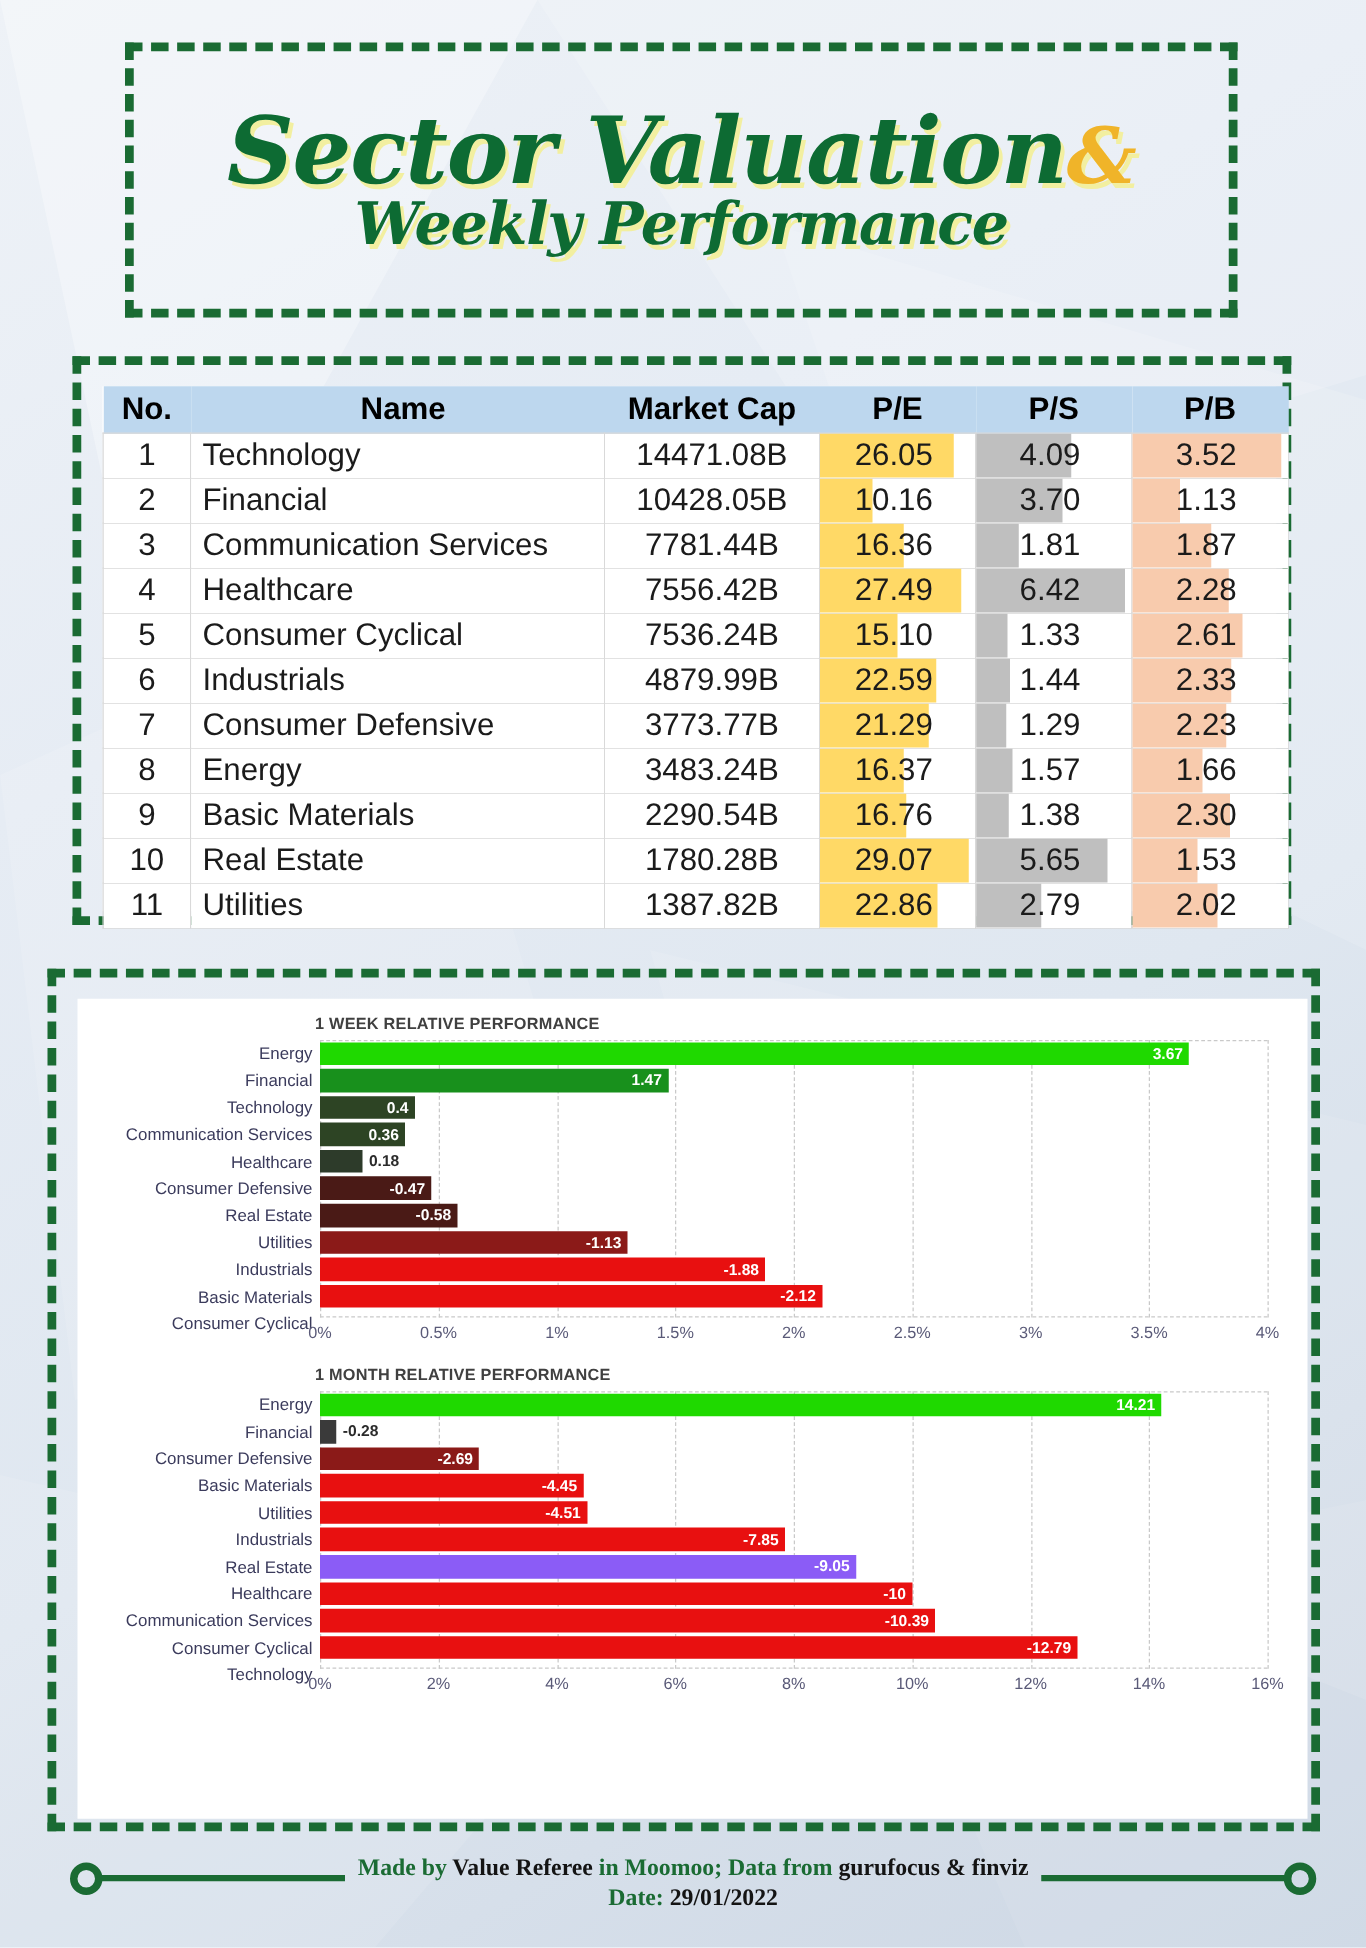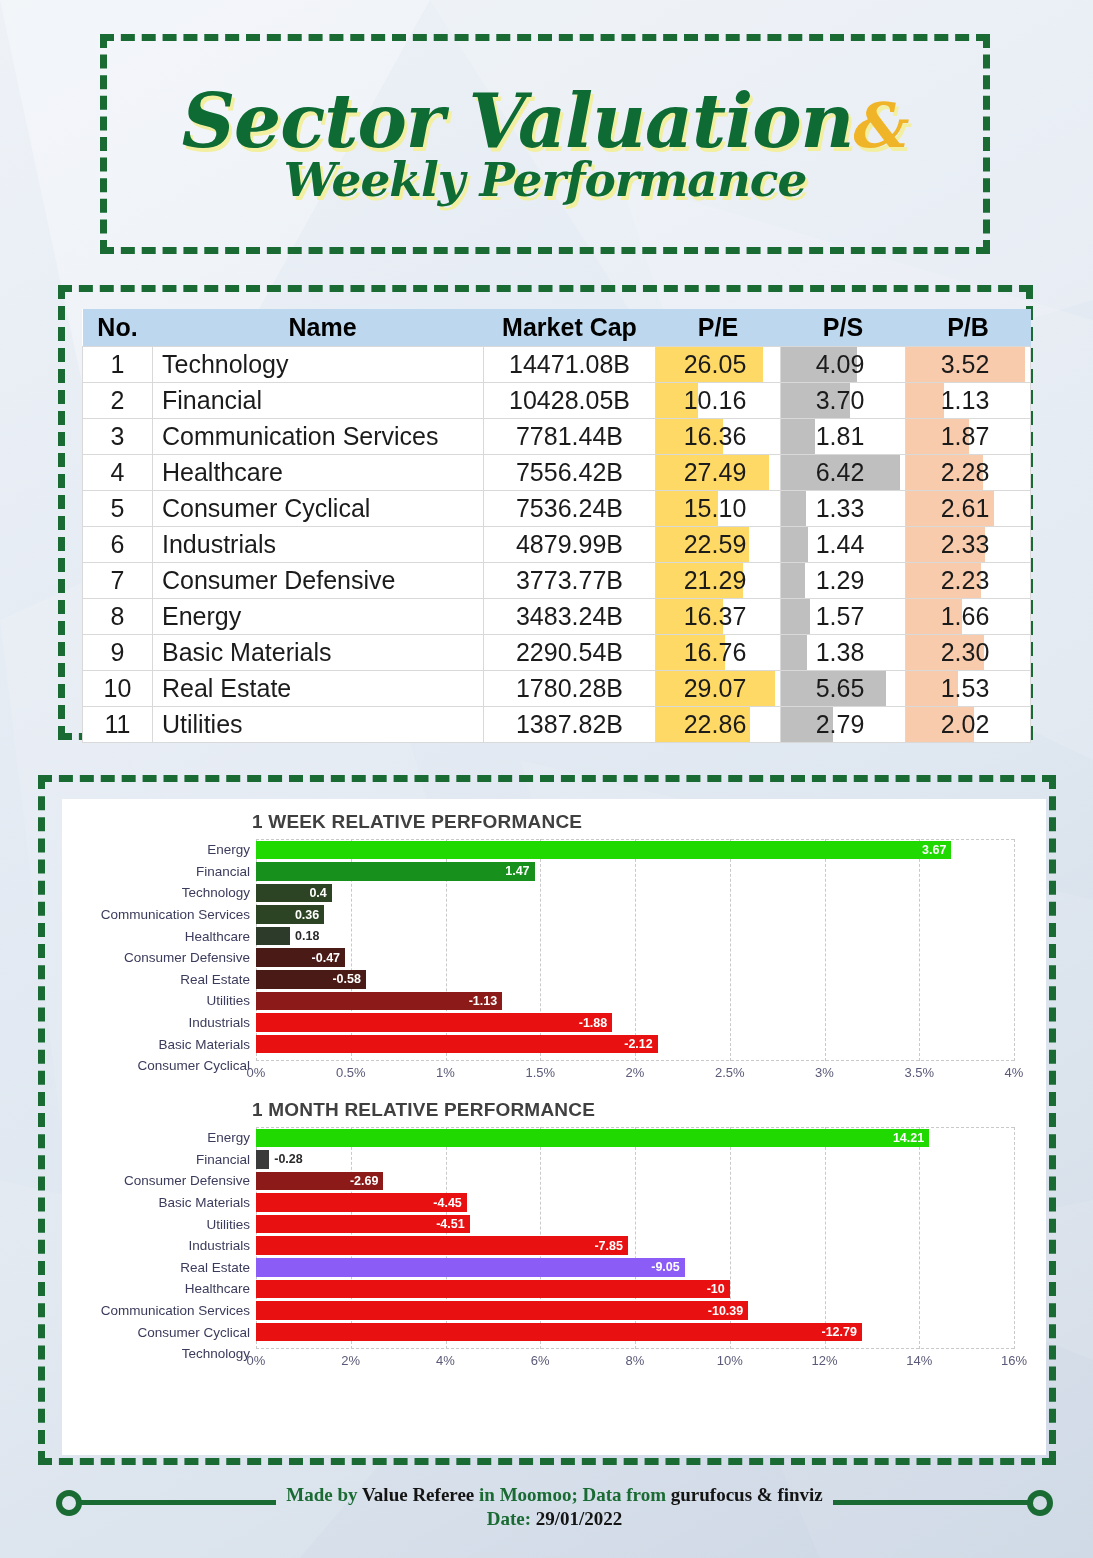--- a/index.html
+++ b/index.html
@@ -66,21 +66,21 @@
   
   .charts-box{
     position:absolute;left:38px;top:775px;width:1018px;height:690px;
     border:7px dashed #1a6b33;box-sizing:border-box;
   }
   .charts-inner{
     position:absolute;left:17px;top:17px;width:984px;height:656px;background:#fff;
   }
   .chart{position:relative;width:984px;}
   .chart-title{
-    font-size:19px;font-weight:bold;color:#404040;letter-spacing:0.2px;
+    font-size:13px;font-weight:bold;color:#404040;letter-spacing:0.2px;
     padding:12px 0 6px 190px;
   }
   .plot{position:relative;height:248px;margin:0 18px 0 0;}
   .grid{position:absolute;left:194px;right:14px;top:0;bottom:26px;}
   .gline{position:absolute;top:0;bottom:0;width:0;border-left:1px dashed #c9c9c9;}
   .gtop{position:absolute;left:0;right:0;top:0;height:0;border-top:1px dashed #c9c9c9;}
   .gbot{position:absolute;left:0;right:0;bottom:0;height:0;border-bottom:1px dashed #c9c9c9;}
   .rows{position:absolute;left:0;right:14px;top:0;bottom:26px;}
   .brow{position:relative;display:flex;align-items:center;height:21.6px;}
   .blabel{width:194px;flex:0 0 194px;text-align:right;padding-right:6px;

